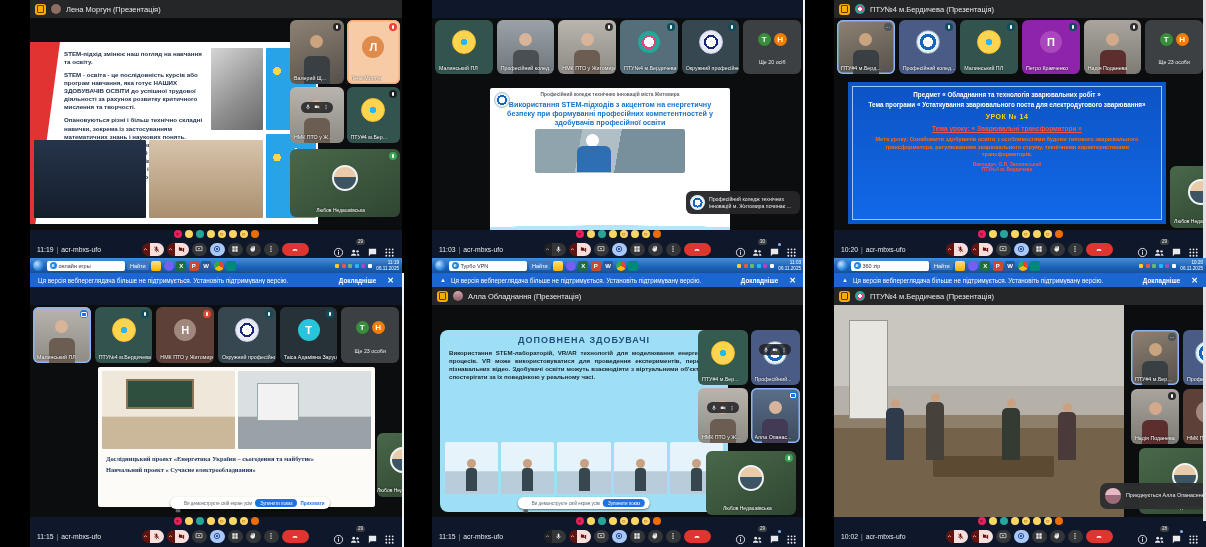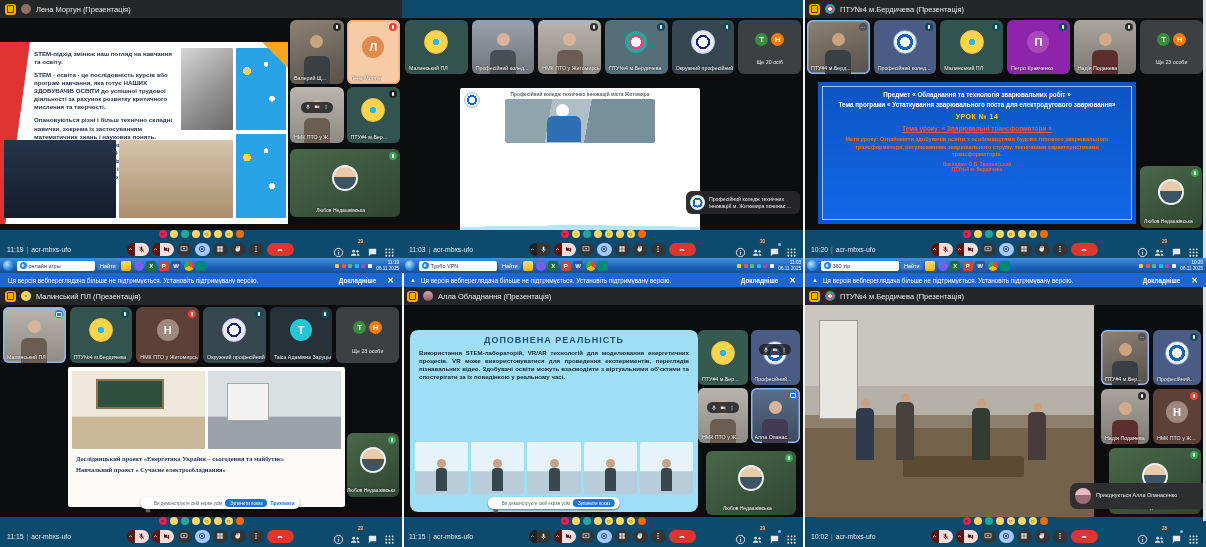--- a/index.html
+++ b/index.html
@@ -1,19 +1,19 @@
 <!DOCTYPE html>
 <html><head>
 <meta charset="utf-8">
 <style>
   html,body{margin:0;padding:0;background:#000;}
   .page{position:relative;width:1206px;height:547px;background:#000;overflow:hidden;
         font-family:"Liberation Sans",sans-serif;display:grid;
         grid-template-columns:402px 402px 402px;grid-template-rows:273px 274px;}
-  .cell{position:relative;overflow:hidden;background:#0c4a6e;}
+  .cell{position:relative;overflow:hidden;background:#0f172a;margin-left:30px;}
   .vsep{position:absolute;width:2px;background:#f1f3f4;z-index:40;}
   #vs1{left:803px;top:0;height:547px;}
   #vs2{left:402px;top:273px;height:274px;}
 
   
   .mhead{position:absolute;left:0;right:0;height:18px;background:#242628;display:flex;
          align-items:center;gap:5px;padding:0 5px;z-index:5;}
   .top .mhead{top:0;}
   .bot .mhead{top:14px;}
   .yicon{width:11px;height:11px;border-radius:3px;background:#f9ab00;flex:0 0 auto;
@@ -518,20 +518,21 @@
             <div class="more">
               <span class="mini m0">Т</span>
               <span class="mini m1">Н</span>
             </div>
             <div class="morelbl">Ще 20 осіб</div>
           </div>
         </div>
       <div class="slideB">
         <span class="sb-logo"></span>
         <div class="sb-head">Професійний коледж технічних інновацій міста Житомира</div>
+        <div class="sb-title">Використання STEM-підходів з акцентом на енергетичну безпеку при формуванні професійних компетентностей у здобувачів професійної освіти</div>
         <div class="sb-photo"></div>
         <div class="sb-wave"></div>
       </div>
       <div class="toastB">
         <span class="tb-logo"></span>
         <span class="tb-txt">Професійний коледж технічних інновацій м. Житомира починає ...</span>
       </div>
     </div>
     <div class="reacts">
         <span class="rch" style="background: rgb(233, 30, 99);">♥</span>
@@ -865,25 +866,20 @@
     <div class="scrollstrip"></div>
   </div>
 
   <div class="cell bot" id="cD">
     <div class="warn">
 
       <span class="wtxt">Ця версія вебпереглядача більше не підтримується. Установіть підтримувану версію.</span>
       <span class="wmore">Докладніше</span>
       <span class="wx">✕</span>
     </div>
-    <div class="mhead">
-      <span class="yicon"></span>
-      <span class="hav avD"></span>
-      <span class="htitle">Малинський ПЛ (Презентація)</span>
-    </div>
     <div class="mbody">
       <div class="strip">
           <div class="tile v-video-woman hl-blue">
             <div class="person"></div>
             <div class="nm">Малинський ПЛ</div>
             <span class="bdg b-cast-blue"></span>
           </div>
           <div class="tile v-emblem-dark">
             <div class="avc">
               <div class="ac"></div>
@@ -1059,21 +1055,21 @@
       <span class="wmore">Докладніше</span>
       <span class="wx">✕</span>
     </div>
     <div class="mhead">
       <span class="yicon"></span>
       <span class="hav avE"></span>
       <span class="htitle">Алла Обладнання (Презентація)</span>
     </div>
     <div class="mbody">
       <div class="slideE">
-        <div class="se-title">ДОПОВНЕНА РЕАЛЬНІСТЬ</div>
+        <div class="se-title">ДОПОВНЕНА ЗДОБУВАЧІ</div>
         <div class="se-text">Використання STEM-лабораторій, VR/AR технологій для моделювання енергетичних процесів. VR може використовуватися для проведення експериментів, переглядів пізнавальних відео. Здобувачі освіти можуть взаємодіяти з віртуальними об'єктами та спостерігати за їх поведінкою у реальному часі.</div>
         <div class="se-photos">
           <div class="phE"></div>
           <div class="phE"></div>
           <div class="phE"></div>
           <div class="phE"></div>
           <div class="phE"></div>
         </div>
         <div class="sharebar">
           <span class="sb-ci"><svg viewBox="0 0 24 24">

